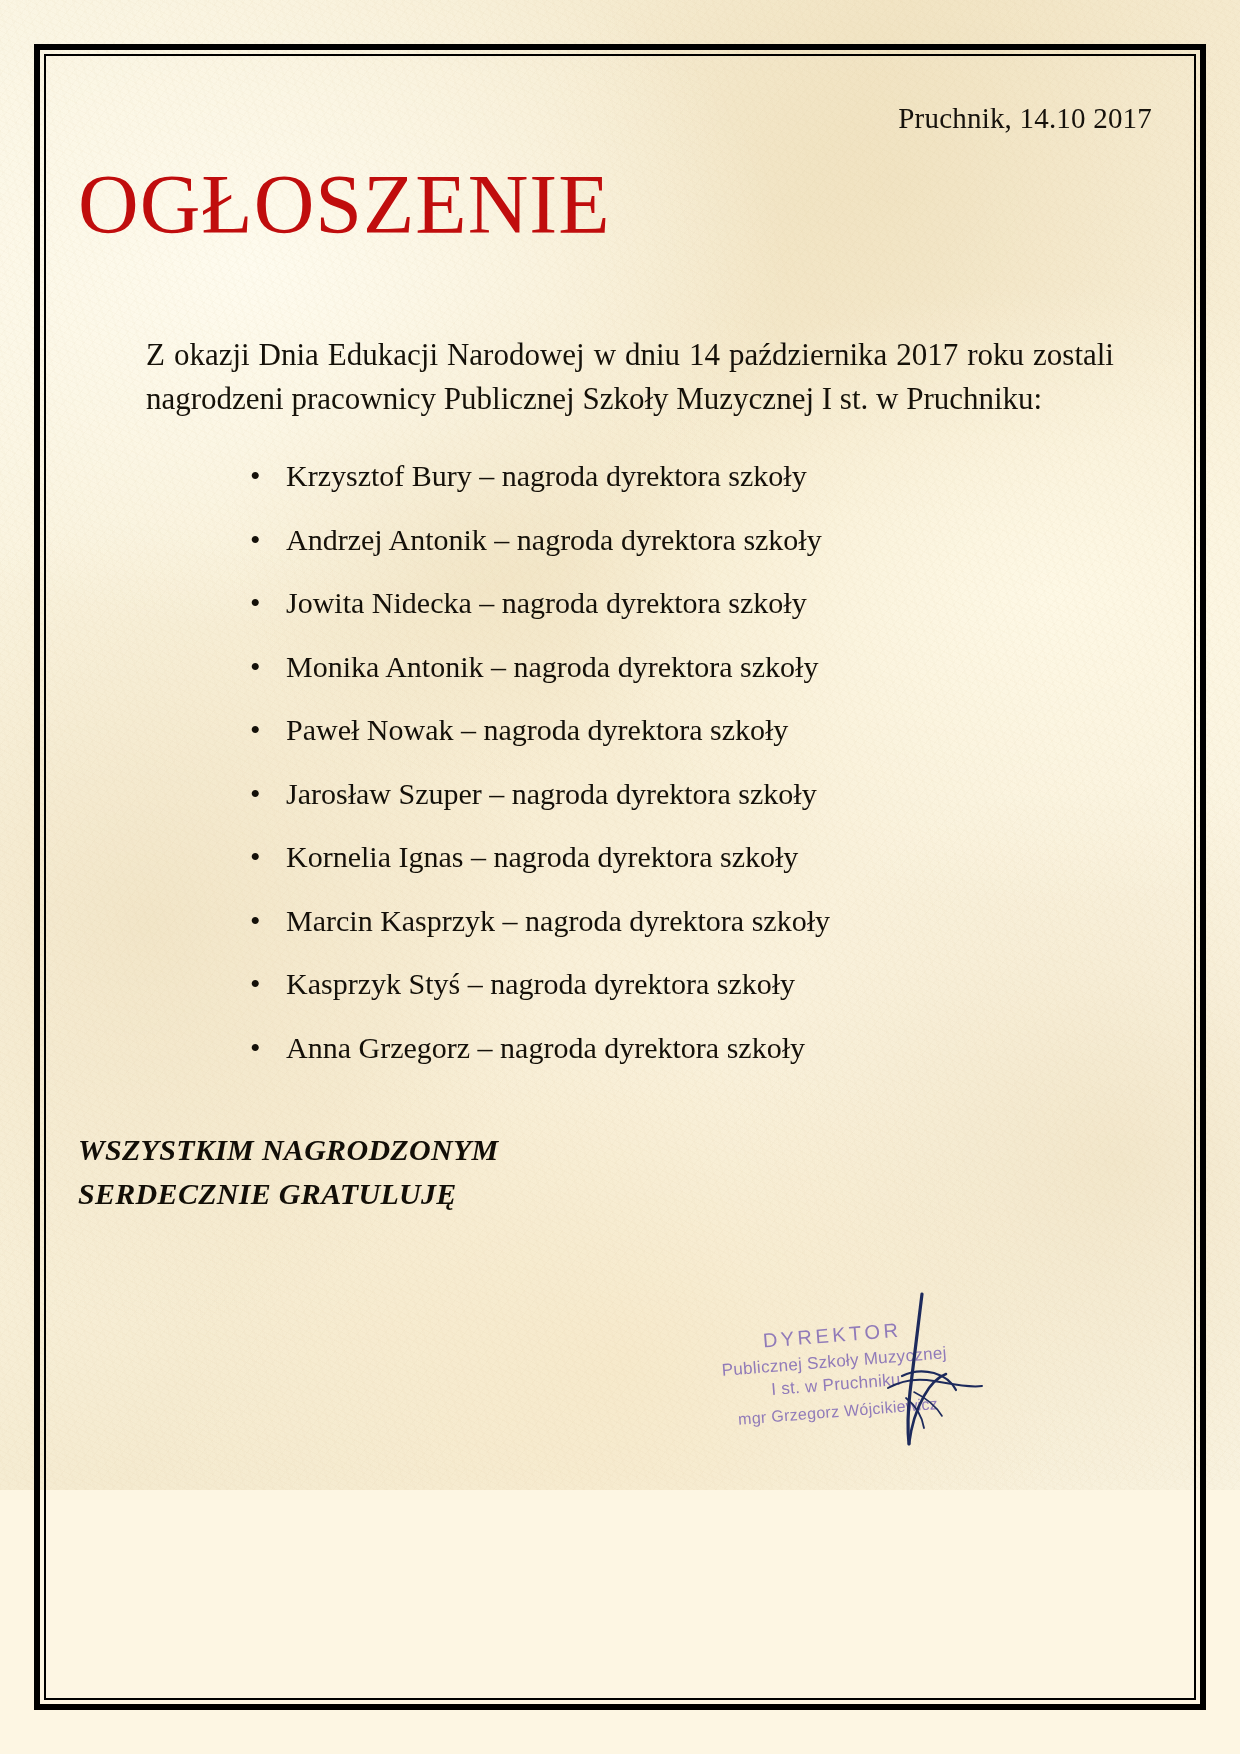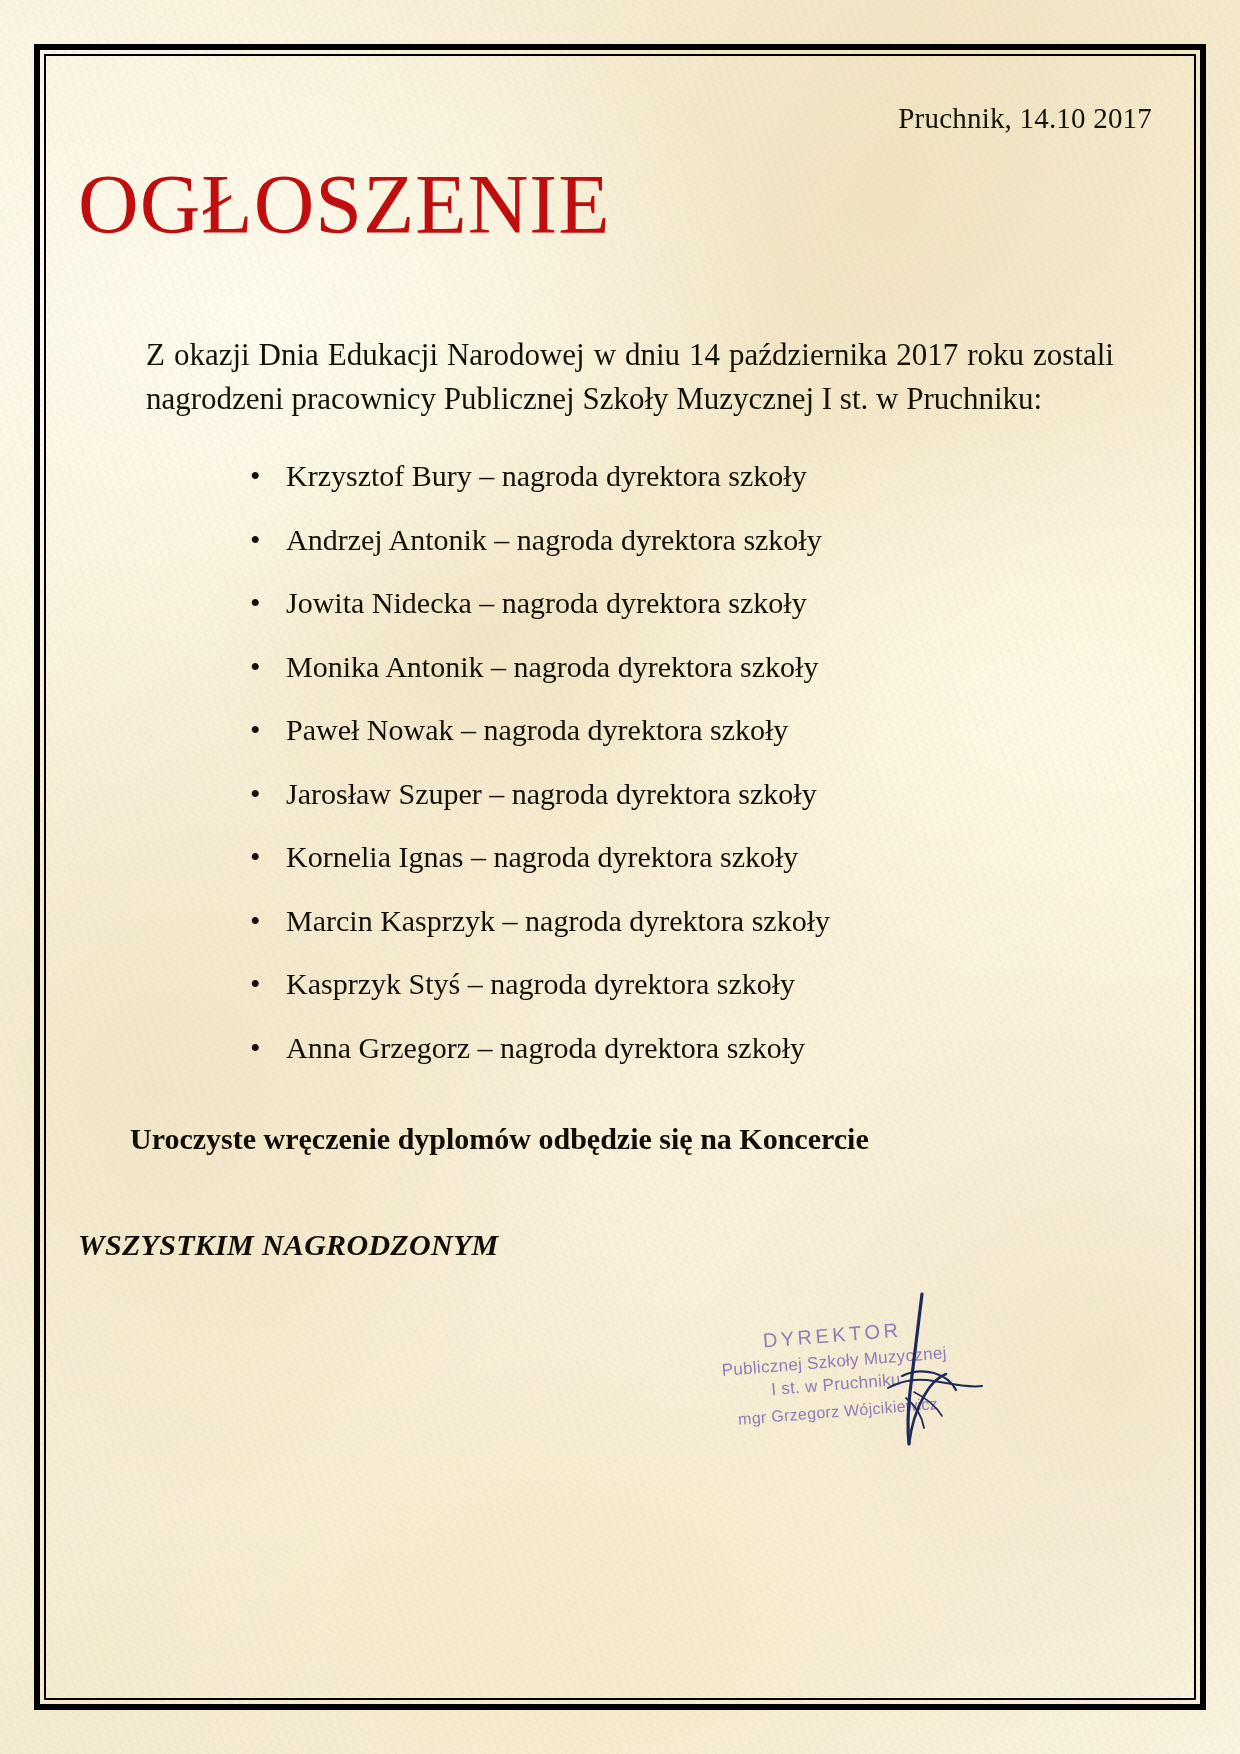--- a/index.html
+++ b/index.html
@@ -11,21 +11,21 @@
     height: 1754px;
     background: #fdf6e3;
     font-family: "Liberation Serif", "DejaVu Serif", serif;
     overflow: hidden;
   }
 
   
   #page {
     position: relative;
     width: 1240px;
-    height: 1754px;
+    height: 1490px;
     box-sizing: border-box;
     background-color: #f7eed5;
     background-image:
       radial-gradient(ellipse 900px 600px at 20% 18%, rgba(255,252,240,0.95) 0%, rgba(255,252,240,0) 60%),
       radial-gradient(ellipse 800px 500px at 85% 40%, rgba(255,250,232,0.85) 0%, rgba(255,250,232,0) 62%),
       radial-gradient(ellipse 700px 520px at 50% 92%, rgba(246,232,200,0.8) 0%, rgba(246,232,200,0) 65%),
       radial-gradient(circle at 12% 62%, rgba(232,214,175,0.45) 0%, rgba(232,214,175,0) 28%),
       radial-gradient(circle at 72% 12%, rgba(235,218,180,0.40) 0%, rgba(235,218,180,0) 22%),
       radial-gradient(circle at 38% 36%, rgba(231,212,170,0.35) 0%, rgba(231,212,170,0) 20%),
       radial-gradient(circle at 90% 78%, rgba(229,209,166,0.38) 0%, rgba(229,209,166,0) 24%),
@@ -219,25 +219,25 @@
         <li><span class="bullet-dot">•</span><span class="person-name">Monika Antonik</span><span class="award-text"> – nagroda dyrektora szkoły</span></li>
         <li><span class="bullet-dot">•</span><span class="person-name">Paweł Nowak</span><span class="award-text"> – nagroda dyrektora szkoły</span></li>
         <li><span class="bullet-dot">•</span><span class="person-name">Jarosław Szuper</span><span class="award-text"> – nagroda dyrektora szkoły</span></li>
         <li><span class="bullet-dot">•</span><span class="person-name">Kornelia Ignas</span><span class="award-text"> – nagroda dyrektora szkoły</span></li>
         <li><span class="bullet-dot">•</span><span class="person-name">Marcin Kasprzyk</span><span class="award-text"> – nagroda dyrektora szkoły</span></li>
         <li><span class="bullet-dot">•</span><span class="person-name">Kasprzyk Styś</span><span class="award-text"> – nagroda dyrektora szkoły</span></li>
         <li><span class="bullet-dot">•</span><span class="person-name">Anna Grzegorz</span><span class="award-text"> – nagroda dyrektora szkoły</span></li>
       </ul>
 
     <div class="closing-note">
-      <span class="nl">Uroczyste wręczenie dyplomów odbędzie się na Koncercie</span>
     </div>
 
     <div class="congrats">
       <span class="nl">WSZYSTKIM NAGRODZONYM</span>
+      <span class="nl">SERDECZNIE GRATULUJĘ</span>
     </div>
 
   </div>
 
   <div id="signature-area">
 
     <div id="stamp">
       <span class="stamp-line l1">DYREKTOR</span>
       <span class="stamp-line l2">Publicznej Szkoły Muzycznej</span>
       <span class="stamp-line l3">I st. w Pruchniku</span>

